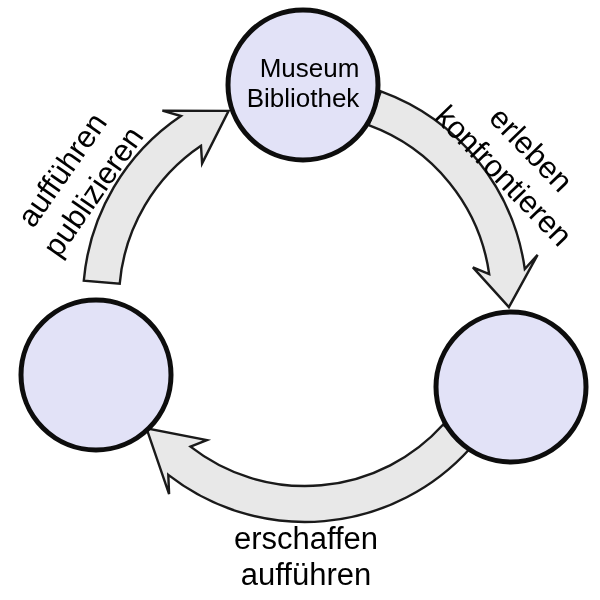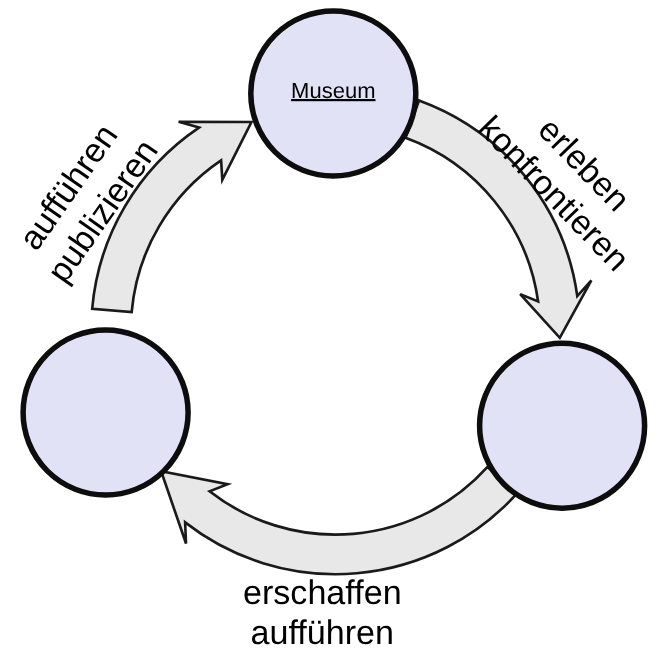--- a/index.html
+++ b/index.html
@@ -27,64 +27,64 @@
   }
   .node{
     fill:var(--node-fill);
     stroke:var(--node-stroke);
     stroke-width:5;
   }
   .node-label{
     position:absolute;
     transform:translate(-50%,-50%);
     text-align:right;
-    font-size:20px;
+    font-size:26px;
     line-height:30px;
     color:var(--text);
     white-space:nowrap;
-    text-decoration:underline;
   }
   .edge-label{
     position:absolute;
     text-align:center;
     color:var(--text);
     font-size:31px;
     line-height:38px;
     white-space:nowrap;
   }
   .edge-label.rot-left{
     left:78px;top:181px;
     transform:translate(-50%,-50%) rotate(-55deg);
   }
   .edge-label.rot-right{
     left:517px;top:163px;
     transform:translate(-50%,-50%) rotate(46deg);
   }
   .edge-label.flat-bottom{
-    left:293px;top:557px;
+    left:306px;top:557px;
     transform:translate(-50%,-50%);
     line-height:36px;
   }
 </style>
 </head>
 <body>
 
 <div class="stage">
 
   <svg width="600" height="600" viewBox="0 0 600 600">
     <path class="arrow" d="M 380.9 91.4 A 222 222 0 0 1 524.8 269.1 L 537.6 254.8 L 508.9 307.1 L 472.9 267.4 L 489.2 274.1 A 186 186 0 0 0 368.6 125.2 Z"></path>
     <path class="arrow" d="M 470.0 448.5 A 222 222 0 0 1 168.3 474.9 L 169.1 494.1 L 146.5 428.4 L 206.9 440.1 L 190.5 446.6 A 186 186 0 0 0 443.2 424.5 Z"></path>
     <path class="arrow" d="M 83.8 280.7 A 222 222 0 0 1 180.9 116.0 L 162.4 110.7 L 228.6 110.9 L 202.1 163.4 L 201.0 145.8 A 186 186 0 0 0 119.7 283.8 Z"></path>
     <circle class="node" cx="303" cy="85" r="75"></circle>
     <circle class="node" cx="96" cy="375" r="75"></circle>
     <circle class="node" cx="511" cy="387" r="75"></circle>
   </svg>
 
   <div class="node-label" style="left:303px;top:83px">
     <div>Museum</div>
+    <div>Bibliothek</div>
   </div>
 
 
 
   <div class="edge-label rot-right">
     <div>erleben</div>
     <div>konfrontieren</div>
   </div>
 
   <div class="edge-label flat-bottom">

